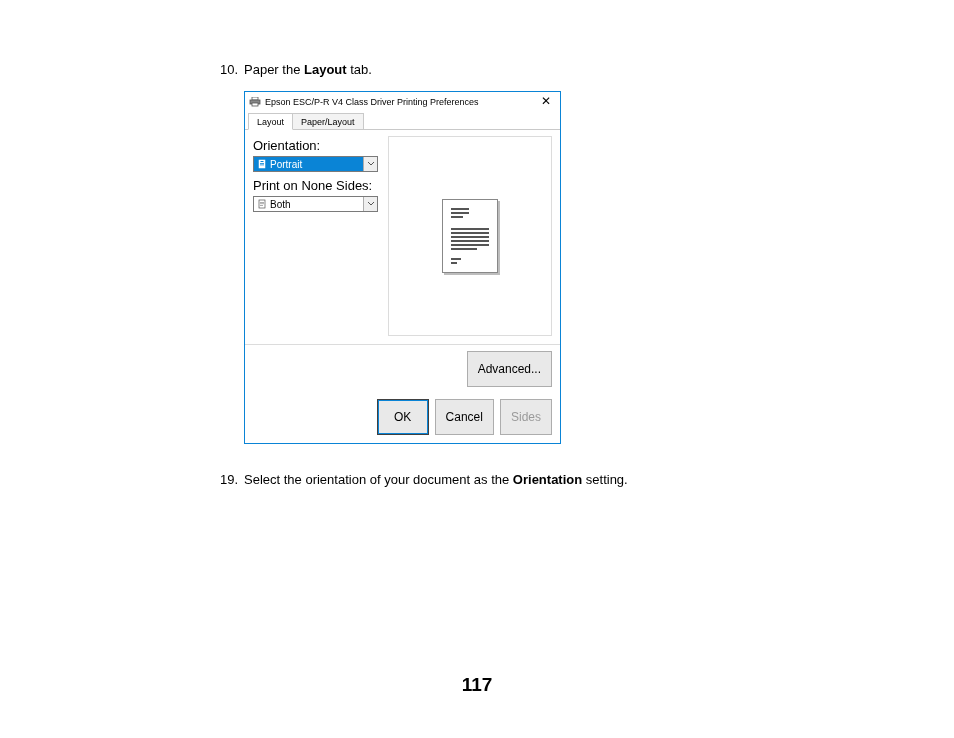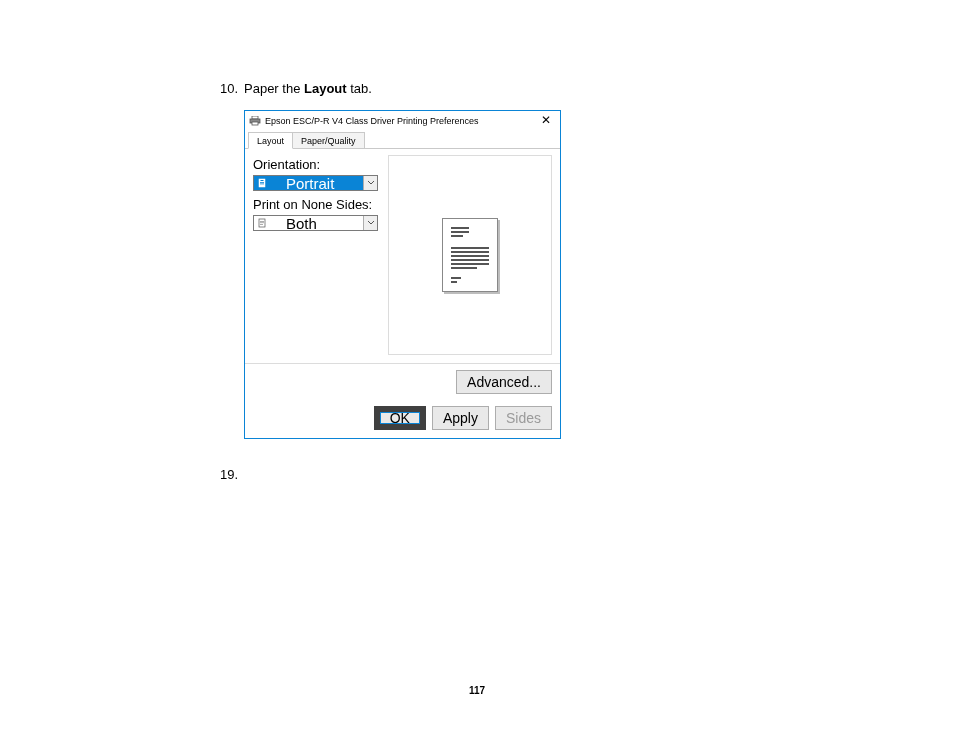--- a/index.html
+++ b/index.html
@@ -17,21 +17,20 @@
   .page {
     width: 954px;
     height: 738px;
     position: relative;
   }
   .content {
     position: absolute;
     left: 216px;
     top: 62px;
     width: 540px;
-    margin-top: 19px;
   }
   .step {
     display: flex;
     gap: 6px;
     margin-bottom: 14px;
   }
   .step .num {
     width: 22px;
     text-align: right;
   }
@@ -125,22 +124,22 @@
     border: 1px solid #7a7a7a;
     background: #fff;
     margin-bottom: 6px;
     position: relative;
   }
   .combo .value {
     flex: 1;
     display: flex;
     align-items: center;
     padding: 0 3px;
-    font-size: 15px;
-    gap: 19px;
+    font-size: 10px;
+    gap: 3px;
     overflow: hidden;
   }
   .combo.selected .value {
     background: #0a84d6;
     color: #fff;
   }
   .combo .drop {
     width: 14px;
     border-left: 1px solid #adadad;
     background: #efefef;
@@ -181,52 +180,52 @@
     background: #555;
   }
   .preview .sheet .short { right: 28px; }
   .preview .sheet .bottomshort { right: 36px; }
   .advrow {
     display: flex;
     justify-content: flex-end;
     padding: 6px 8px;
   }
   .winbtn {
-    font-size: 14px;
-    height: 24px;
+    font-size: 12px;
+    height: 36px;
     padding: 0 10px;
     border: 1px solid #adadad;
     background: #e9e9e9;
     display: inline-flex;
     align-items: center;
     justify-content: center;
     min-width: 52px;
   }
   .btnrow {
     display: flex;
     justify-content: flex-end;
     gap: 6px;
     padding: 6px 8px 8px 8px;
   }
   .winbtn.default {
-    border: 6px solid #404040;
+    border: 1px solid #404040;
     box-shadow: inset 0 0 0 1px #0a84d6;
     background: #e9e9e9;
   }
   .winbtn.disabled {
     color: #9a9a9a;
   }
 
   .pagenum {
     position: absolute;
     bottom: 42px;
     left: 0; right: 0;
     text-align: center;
     font-weight: bold;
-    font-size: 10px;
+    font-size: 19px;
   }
 </style>
 </head>
 <body>
 
 <div class="page">
   <div class="content">
 
     <div class="step">
       <div class="num">10.</div>
@@ -243,21 +242,21 @@
             <rect x="1" y="3" width="10" height="4" fill="#888" stroke="#555" stroke-width="0.8"></rect>
             <rect x="3" y="6" width="6" height="3" fill="#fff" stroke="#555" stroke-width="0.8"></rect>
           </svg>
         </span>
         <span class="title">Epson ESC/P-R V4 Class Driver Printing Preferences</span>
         <span class="close">✕</span>
       </div>
 
       <div class="tabs">
         <div class="tab active">Layout</div>
-        <div class="tab inactive">Paper/Quality</div>
+        <div class="tab inactive">Paper/Layout</div>
       </div>
 
       <div class="tabbody">
         <div class="leftcol">
           <div class="lbl">Orientation:</div>
           <div class="combo selected">
             <div class="value">
               <span class="mini-icon">
                 <svg width="10" height="10" viewBox="0 0 10 10">
                   <rect class="fillwhite" x="2" y="1" width="6" height="8" fill="#fff" stroke="#fff" stroke-width="0.5"></rect>
@@ -312,25 +311,28 @@
           </div>
         </div>
       </div>
 
       <div class="advrow">
         <div class="winbtn">Advanced...</div>
       </div>
 
       <div class="btnrow">
         <div class="winbtn default">OK</div>
-        <div class="winbtn">Apply</div>
+        <div class="winbtn">Cancel</div>
         <div class="winbtn disabled">Sides</div>
       </div>
     </div>
 
     <div class="step">
       <div class="num">19.</div>
+      <div class="txt">
+        <span>Select the orientation of your document as the </span><b>Orientation</b><span> setting.</span>
+      </div>
     </div>
 
   </div>
 
   <div class="pagenum">117</div>
 </div>
 
 </body></html>

